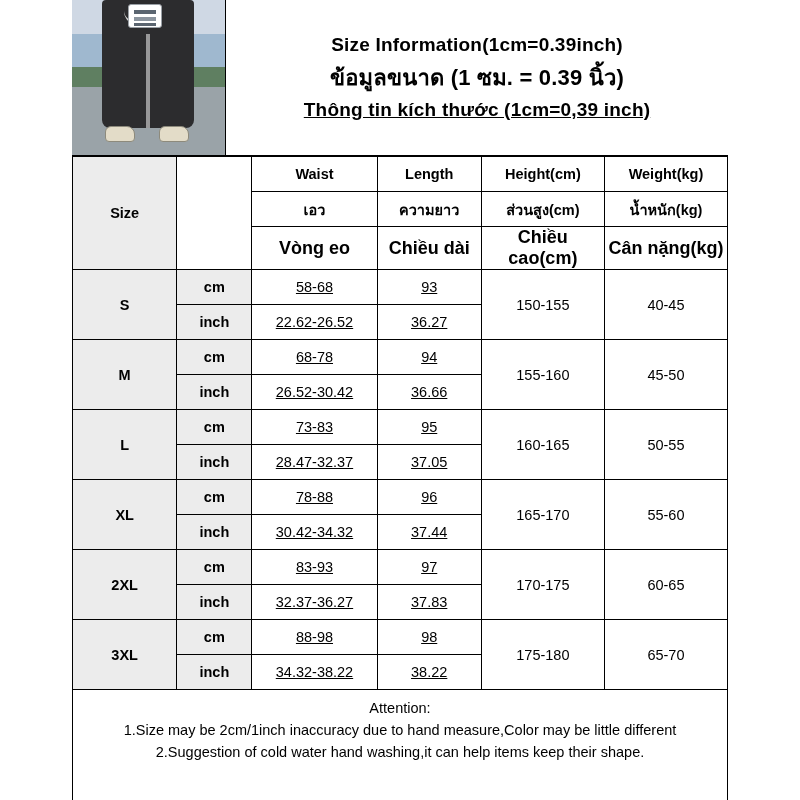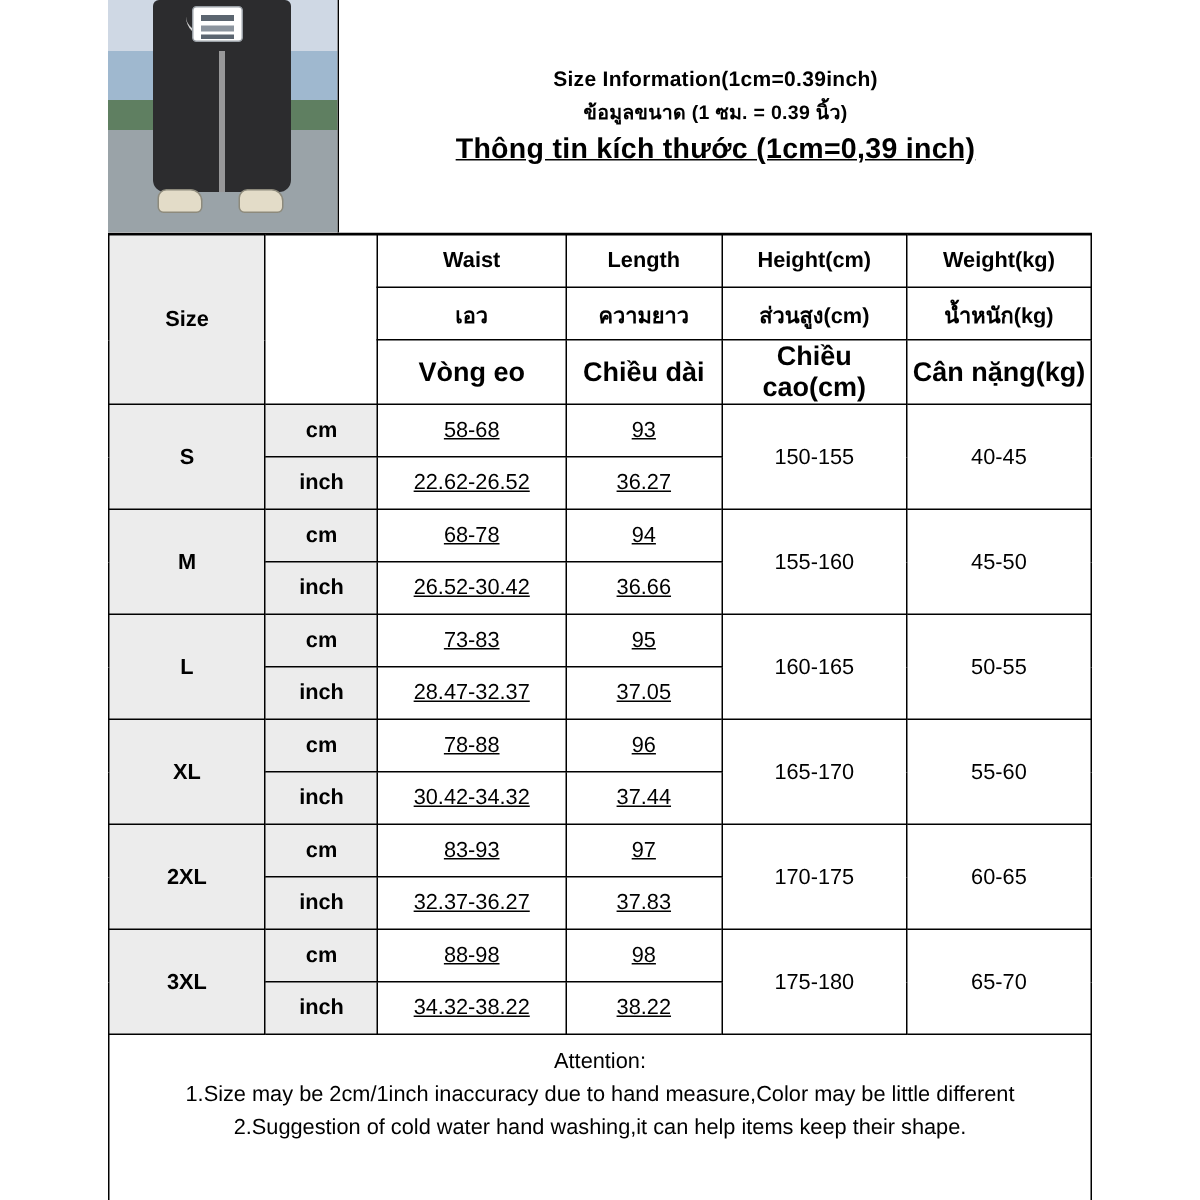--- a/index.html
+++ b/index.html
@@ -124,26 +124,26 @@
     flex: 1;
     display: flex;
     flex-direction: column;
     align-items: center;
     justify-content: center;
     gap: 4px;
     background: #fff;
   }
   .title-line {
     font-weight: bold;
-    font-size: 14px;
+    font-size: 19px;
     letter-spacing: .2px;
     color: #000;
     white-space: nowrap;
   }
-  .title-line.thai { font-size: 13px; }
+  .title-line.thai { font-size: 22px; }
   .title-line.viet { font-size: 19px; text-decoration: underline; }
 
   
   table.sizes {
     border-collapse: collapse;
     width: 100%;
     table-layout: fixed;
   }
   table.sizes td, table.sizes th {
     border: 1px solid #000;

